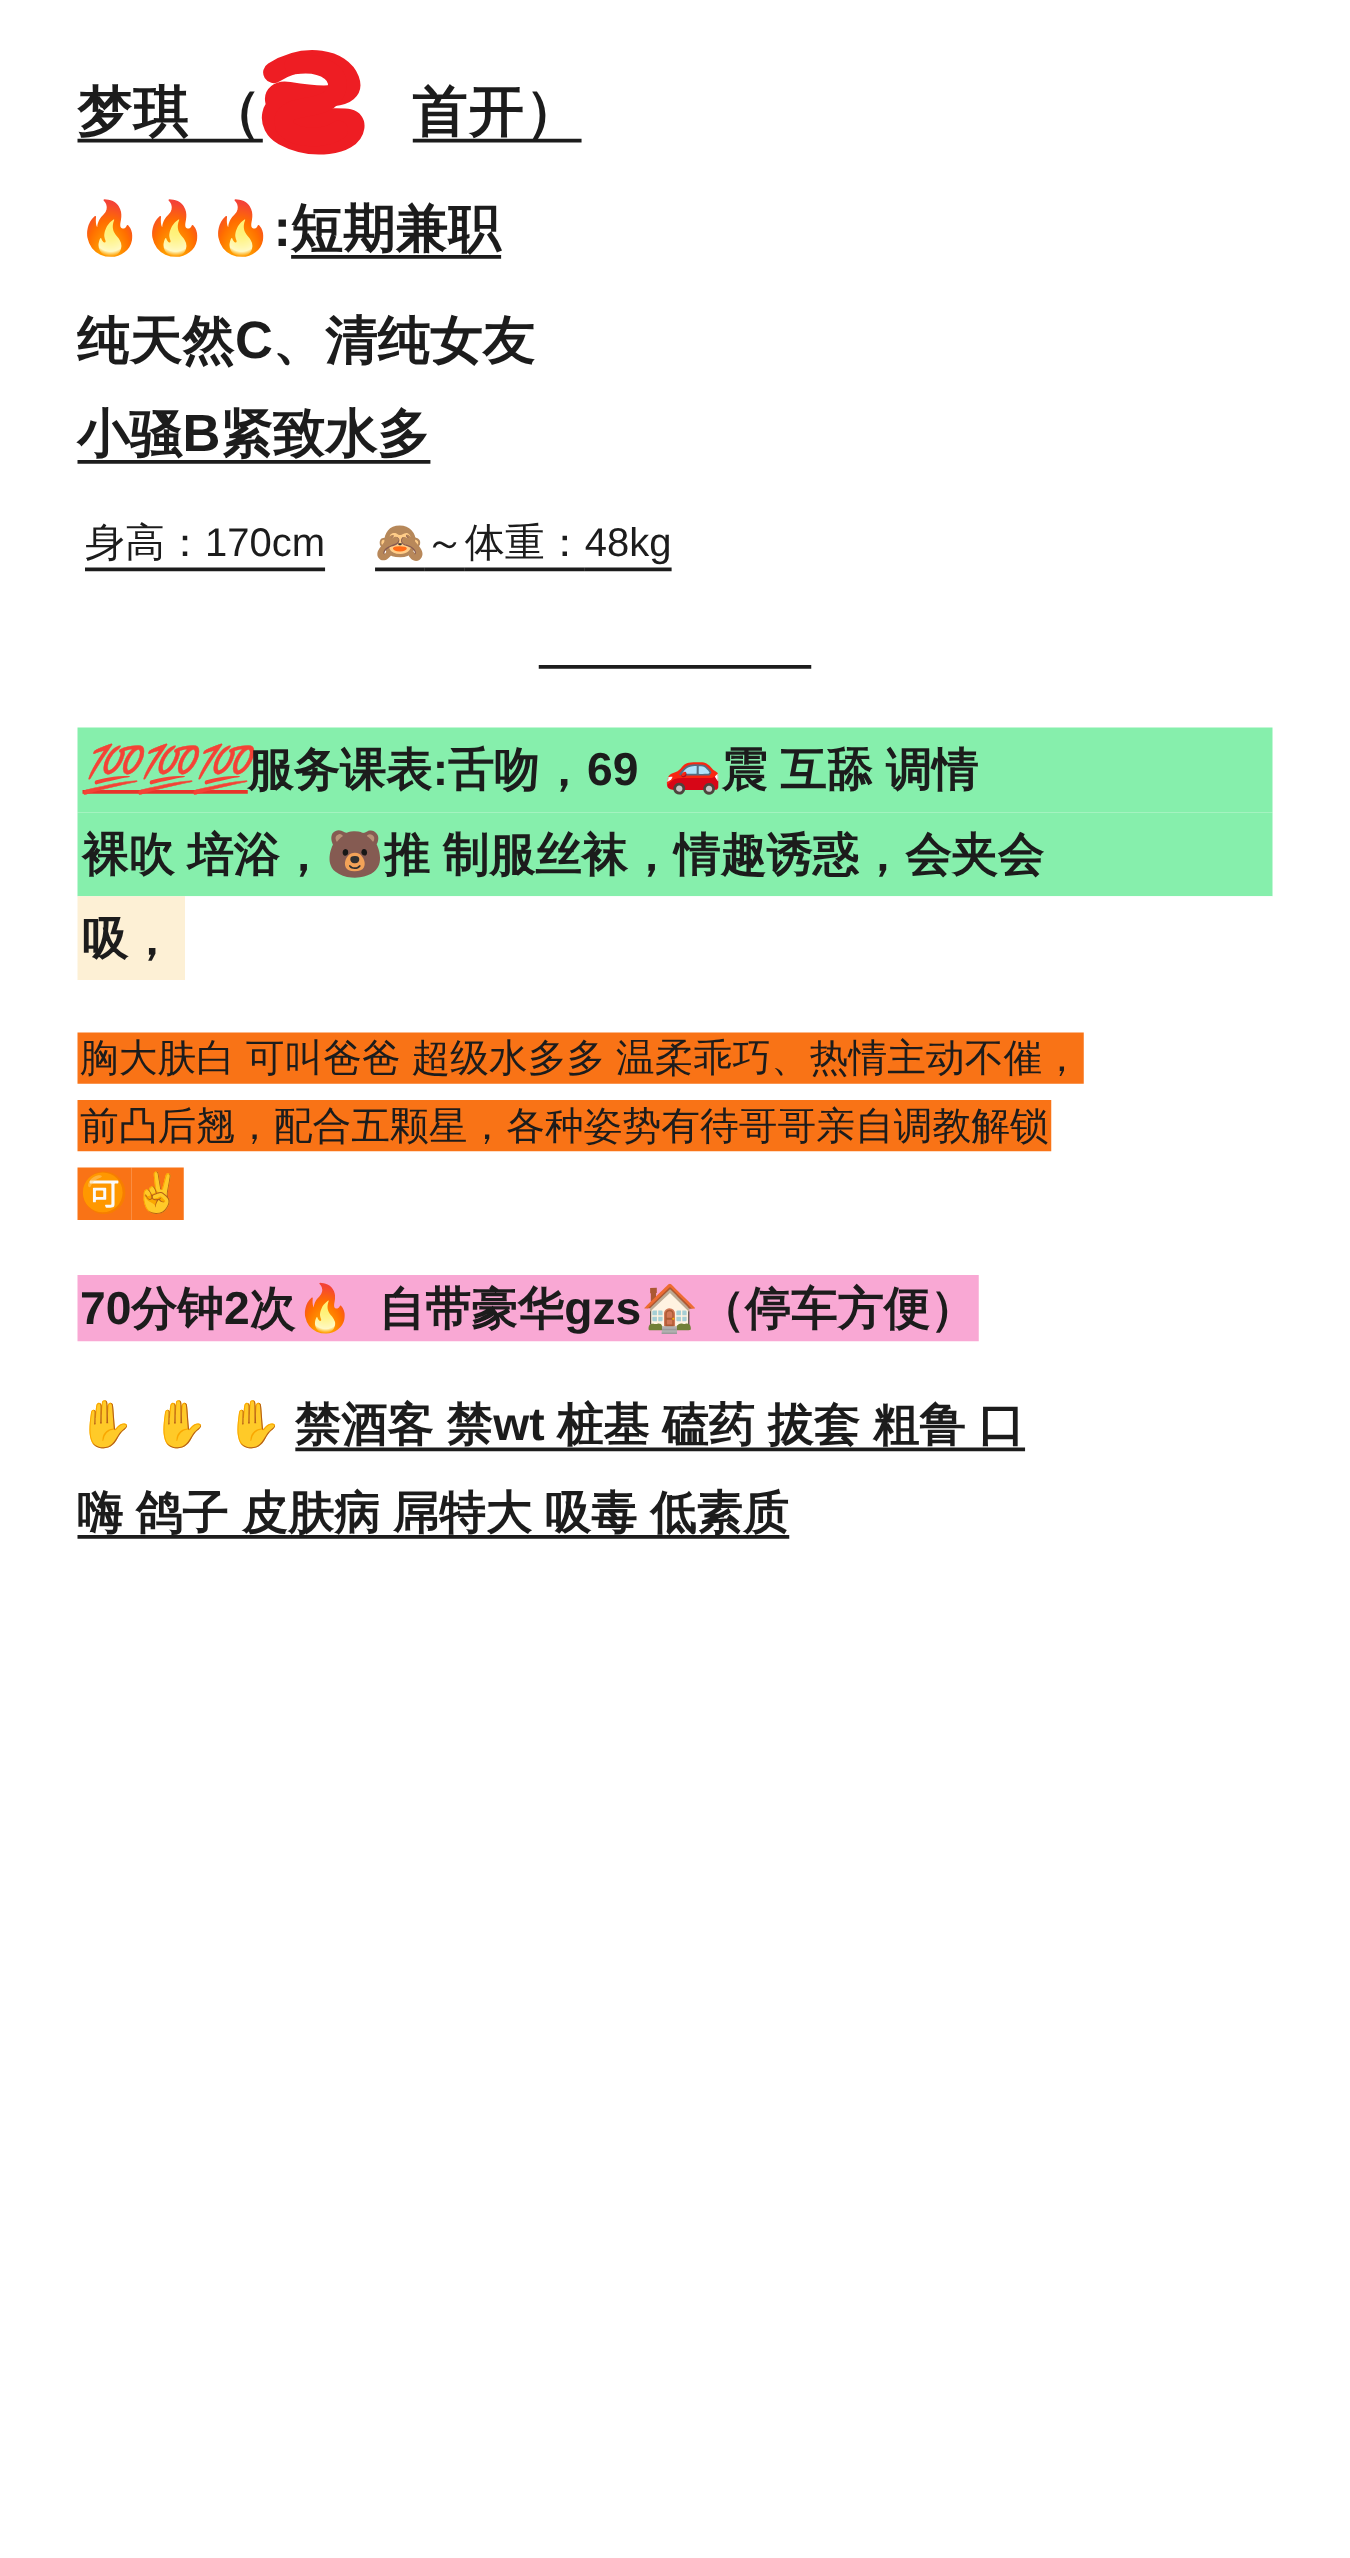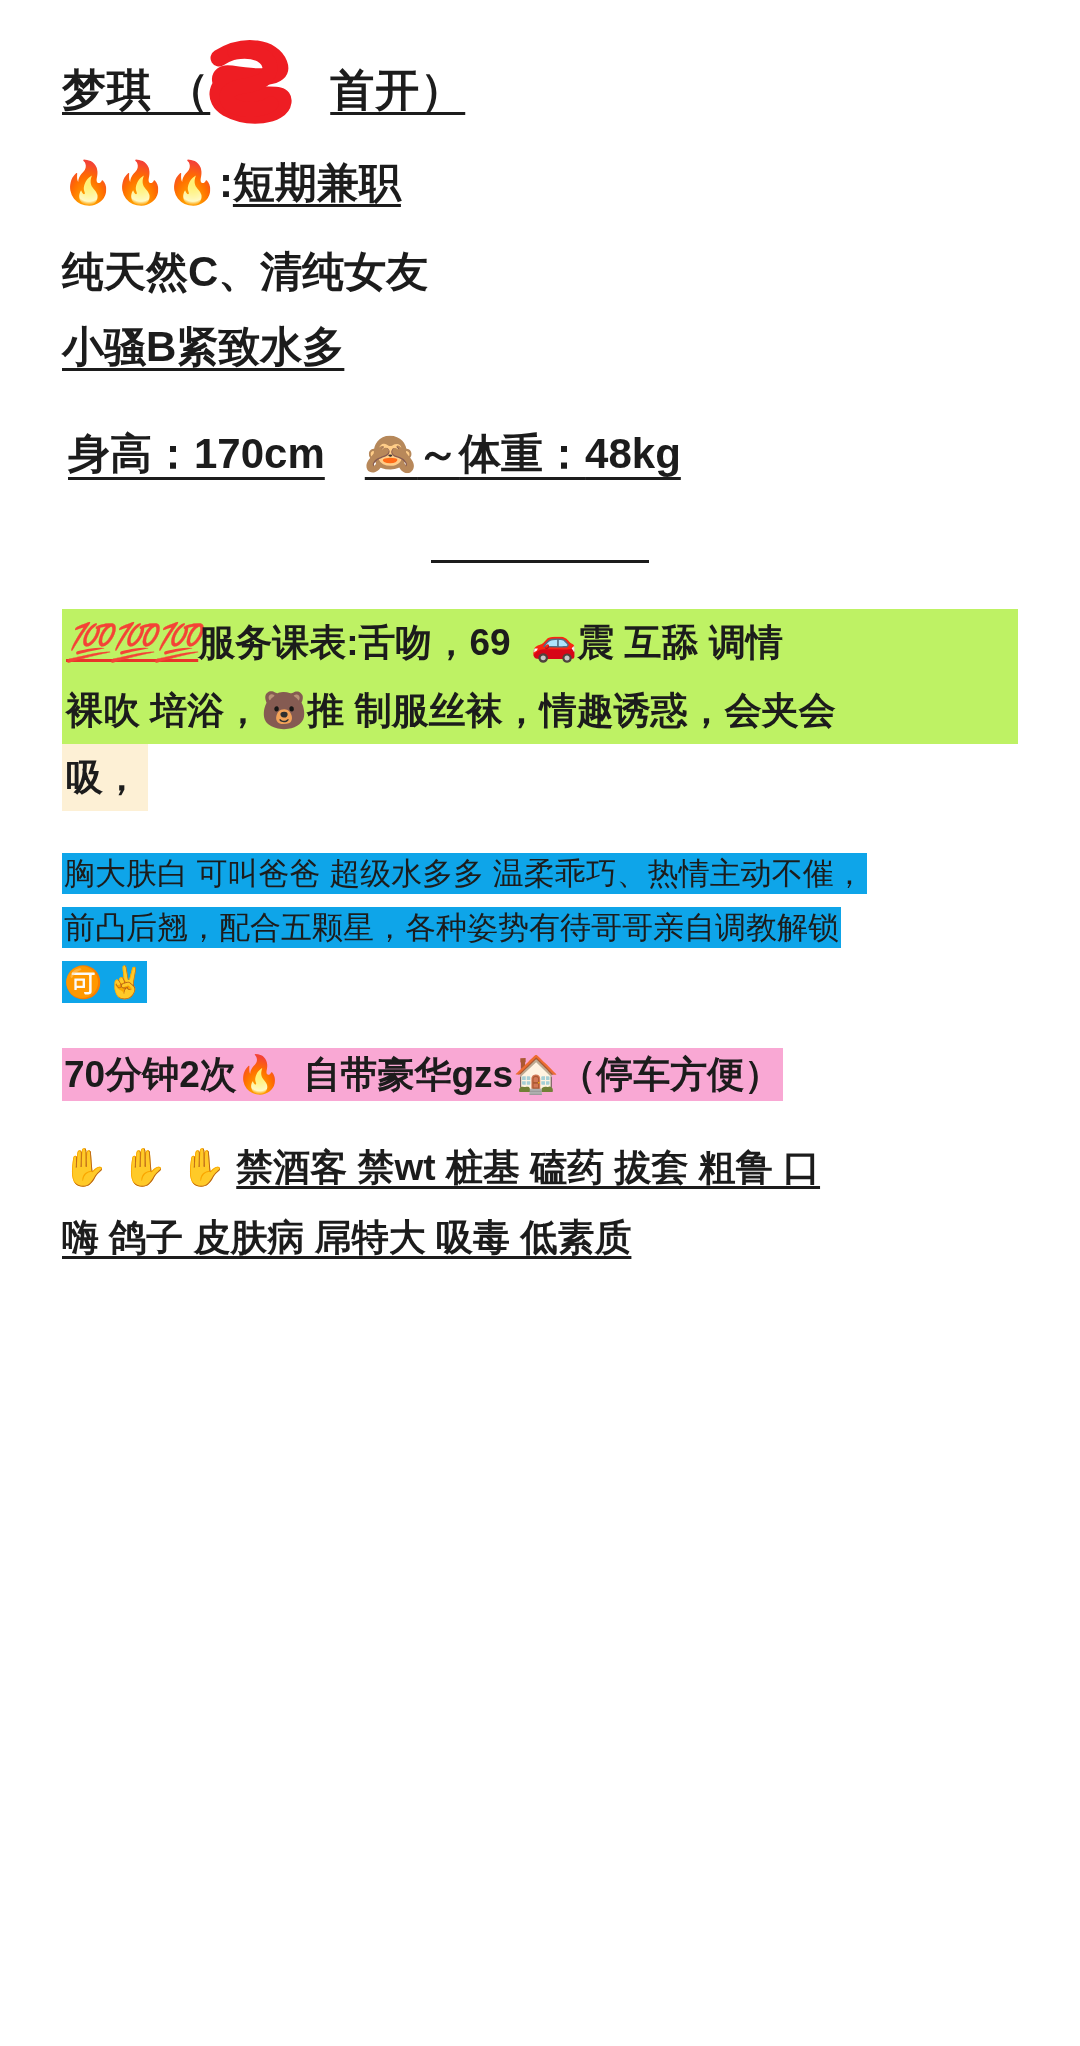--- a/index.html
+++ b/index.html
@@ -80,24 +80,24 @@
     font-size: 42px;
     font-weight: bold;
     line-height: 1.5;
     margin-top: 30px;
     text-decoration: underline;
     text-underline-offset: 7px;
     text-decoration-thickness: 3px;
     display: inline-block;
   }
   .line6 {
-    font-size: 42px;
-    font-weight: bold;
-    line-height: 1.5;
-    margin-top: 44px;
+    font-size: 32px;
+    font-weight: normal;
+    line-height: 1.5;
+    margin-top: 32px;
     text-decoration: underline;
     text-underline-offset: 9px;
     text-decoration-thickness: 3px;
     display: inline-block;
     padding: 0 6px;
   }
   .line6 .gap {
     display: inline-block;
     width: 40px;
   }
@@ -130,39 +130,39 @@
   .svc-block {
     margin-top: 40px;
     position: relative;
   }
   .svc-line {
     font-size: 37px;
     font-weight: bold;
     line-height: 1.6;
   }
   .hl-row {
-    background: #bef264;
+    background: #86efac;
     display: block;
     padding: 4px 4px;
   }
   .hl-row-partial {
     background: linear-gradient(to right, #fdf0d5 0%, #fdf0d5 60%, #ffffff 60%, #ffffff 100%);
   }
 
   .desc {
     margin-top: 36px;
     font-size: 31px;
     font-weight: normal;
     line-height: 1.75;
   }
   .desc .dl {
     display: block;
   }
   .desc .dl span.bg {
-    background: #0ea5e9;
+    background: #f97316;
     padding: 3px 2px;
   }
 
   .deal {
     margin-top: 34px;
     font-size: 37px;
     font-weight: bold;
     line-height: 1.6;
   }
   .deal .bg {

